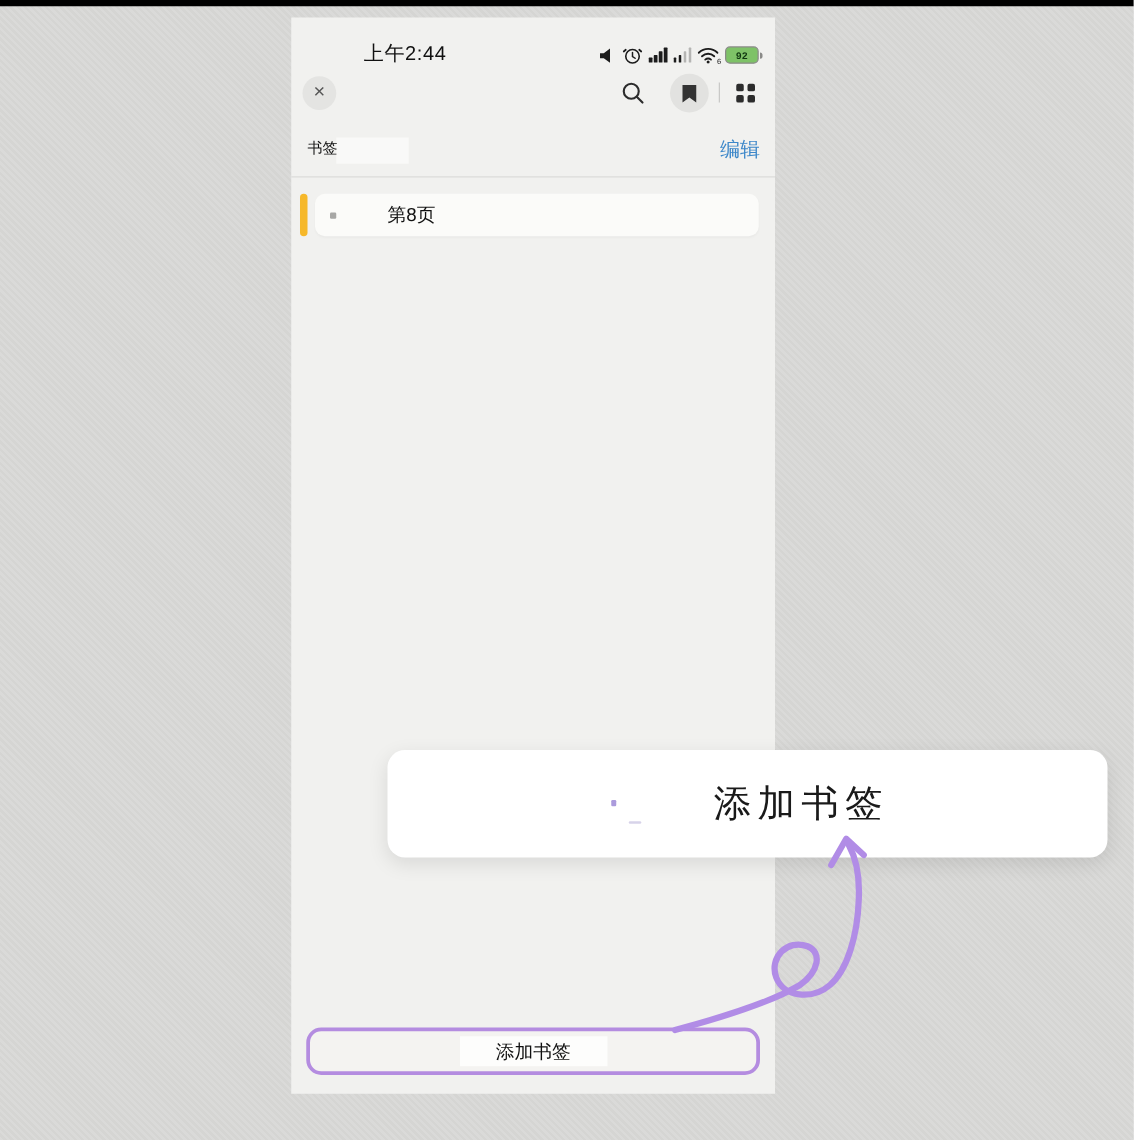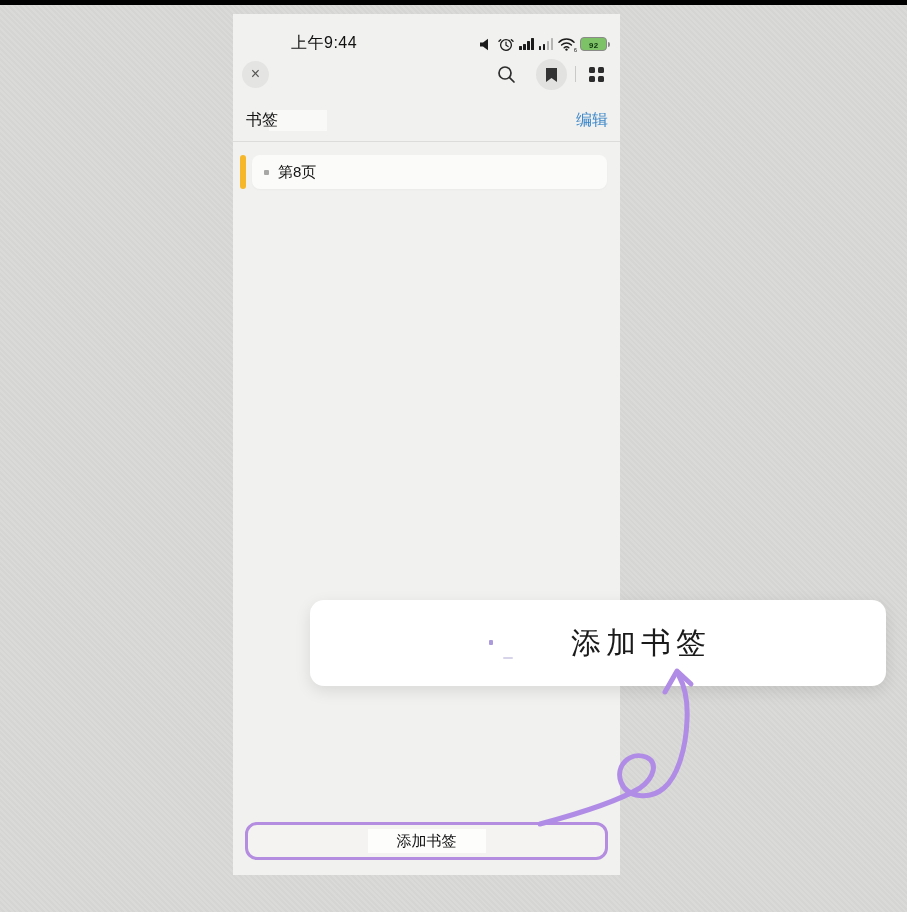--- a/index.html
+++ b/index.html
@@ -30,28 +30,28 @@
   .close-btn { left:9px; top:47px; width:27px; height:27px; }
   .close-btn span { font-size:16px; color:#555; line-height:1; margin-top:-1px; }
   .search-btn { position:absolute; left:260px; top:47px; width:27px; height:27px; display:flex; align-items:center; justify-content:center; }
   .bookmark-btn { left:303px; top:45px; width:31px; height:31px; background:#e2e2e0; }
   .nav-divider { position:absolute; left:342px; top:52px; width:1px; height:16px; background:#c9c9c7; }
   .grid-btn { position:absolute; left:356px; top:53px; width:15px; height:15px; display:grid; grid-template-columns:6px 6px; grid-template-rows:6px 6px; gap:3px; }
   .grid-btn i { background:#2c2c2c; border-radius:1.5px; }
 
   
   .title-highlight { position:absolute; left:36px; top:96px; width:58px; height:21px; background:rgba(255,255,255,.55); }
-  .page-title { position:absolute; left:13px; top:96px; font-size:16px; color:#111; }
+  .page-title { position:absolute; left:13px; top:96px; font-size:12px; color:#111; }
   .edit-link { position:absolute; right:12px; top:96px; font-size:16px; color:#3c87c9;font-family:Liberation Serif, serif; }
   .header-divider { position:absolute; left:0; top:127px; width:387px; height:1px; background:#dcdcda; }
 
   
   .accent-bar { position:absolute; left:7px; top:141px; width:6px; height:34px; border-radius:3px; background:#f6b82a; }
   .bm-card { position:absolute; left:19px; top:141px; width:355px; height:34px; border-radius:8px; background:#fbfbf9;
-             box-shadow:0 1px 2px rgba(0,0,0,.03); display:flex; align-items:center; }
+             box-shadow:0 1px 2px rgba(0,0,0,.03); display:flex; align-items:center;gap:32px; }
   .bm-bullet { width:5px; height:5px; background:#a7a7a5; border-radius:1px; margin-left:12px; }
   .bm-label { font-size:15px; color:#111; margin-left:9px; }
 
   
   .add-btn { position:absolute; left:12px; top:808px; width:363px; height:38px; border:3px solid #b48ce0; border-radius:12px;
              background:#f4f3f1; display:flex; align-items:center; justify-content:center; }
   .add-btn .band { position:absolute; width:118px; height:24px; background:rgba(255,255,255,.8); }
   .add-btn span { position:relative; font-size:15px; color:#111; }
 
   
@@ -67,21 +67,21 @@
   svg.icon { display:block; }
 </style>
 </head>
 <body>
 
 <div class="canvas">
   <div class="top-black-bar"></div>
 
   <div class="phone">
 
-    <div class="time">上午9:44</div>
+    <div class="time">上午2:44</div>
     <div class="status-icons">
       <span>
         <svg class="icon" width="14" height="13" viewBox="0 0 14 13">
             <path d="M1 4.5h3L9 .8v11.4L4 8.5H1z" fill="#1c1c1c"></path>
             <path d="M10.5 4.2l3 4.6M13.5 4.2l-3 4.6" stroke="#1c1c1c" stroke-width="1.2" fill="none" opacity="0"></path>
           </svg>
       </span>
       <span>
         <svg class="icon" width="16" height="15" viewBox="0 0 16 15">
           <circle cx="8" cy="8" r="5.4" fill="none" stroke="#1c1c1c" stroke-width="1.3"></circle>

